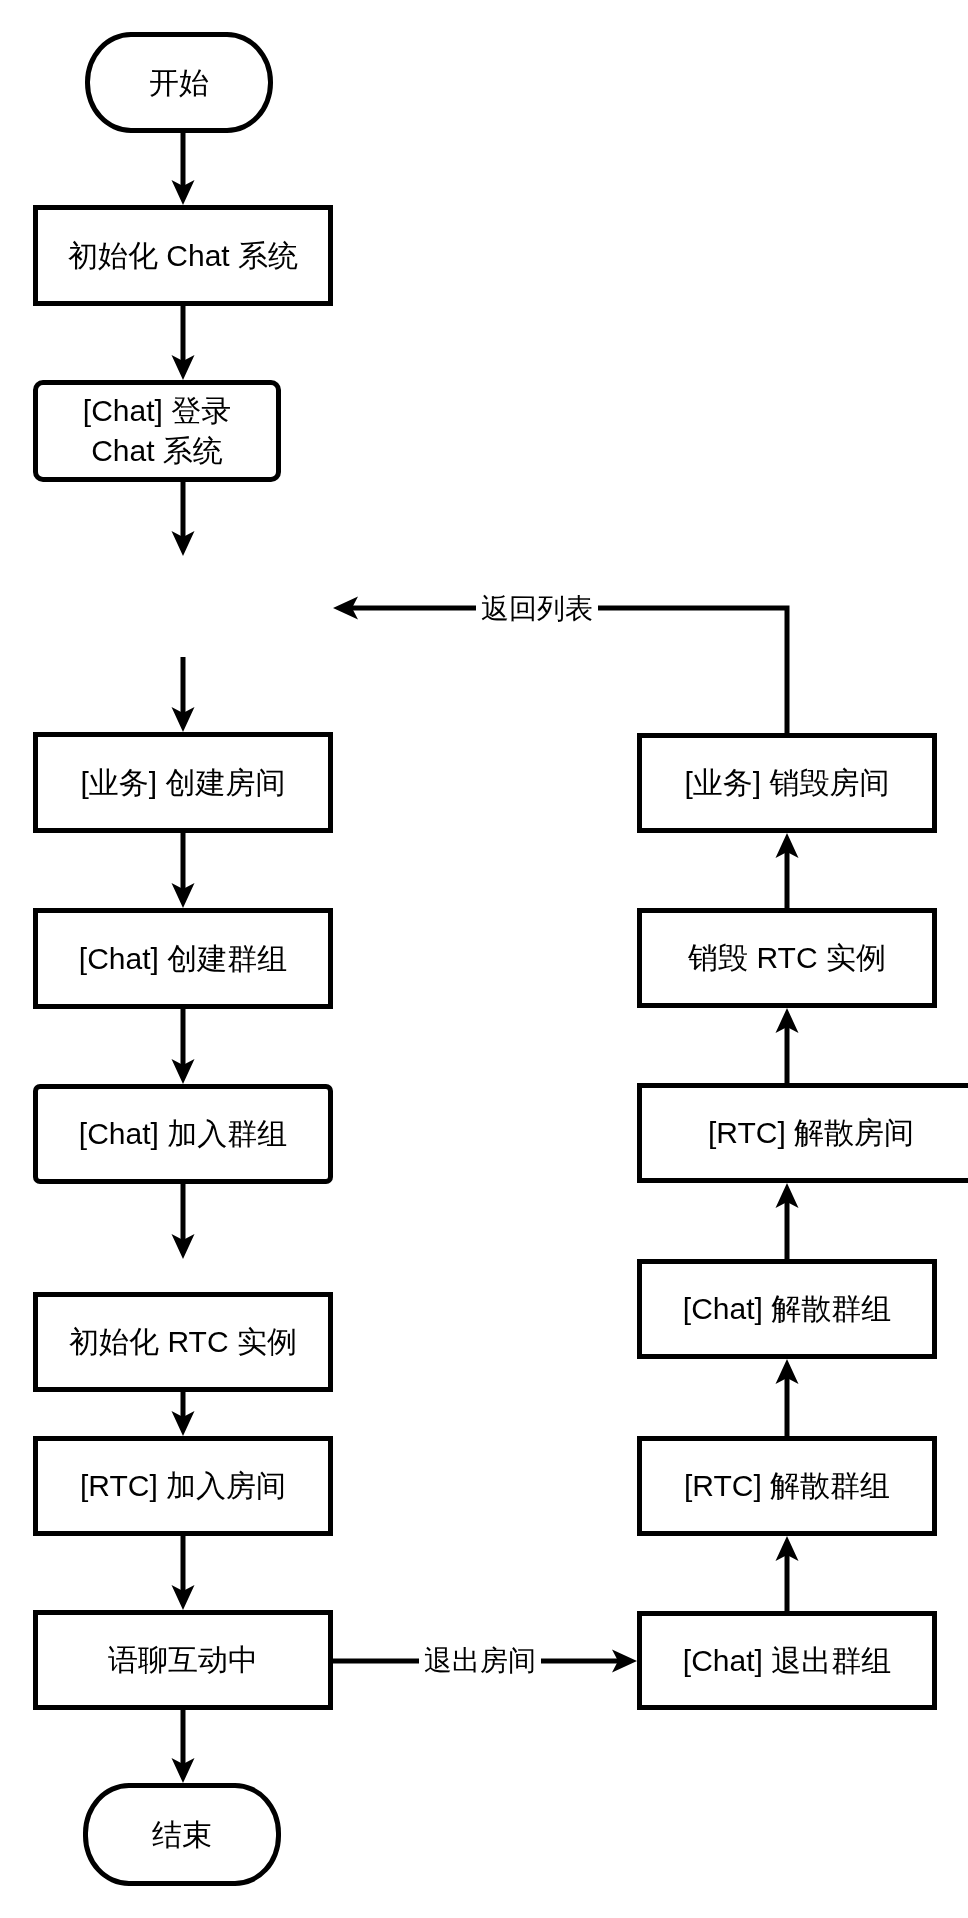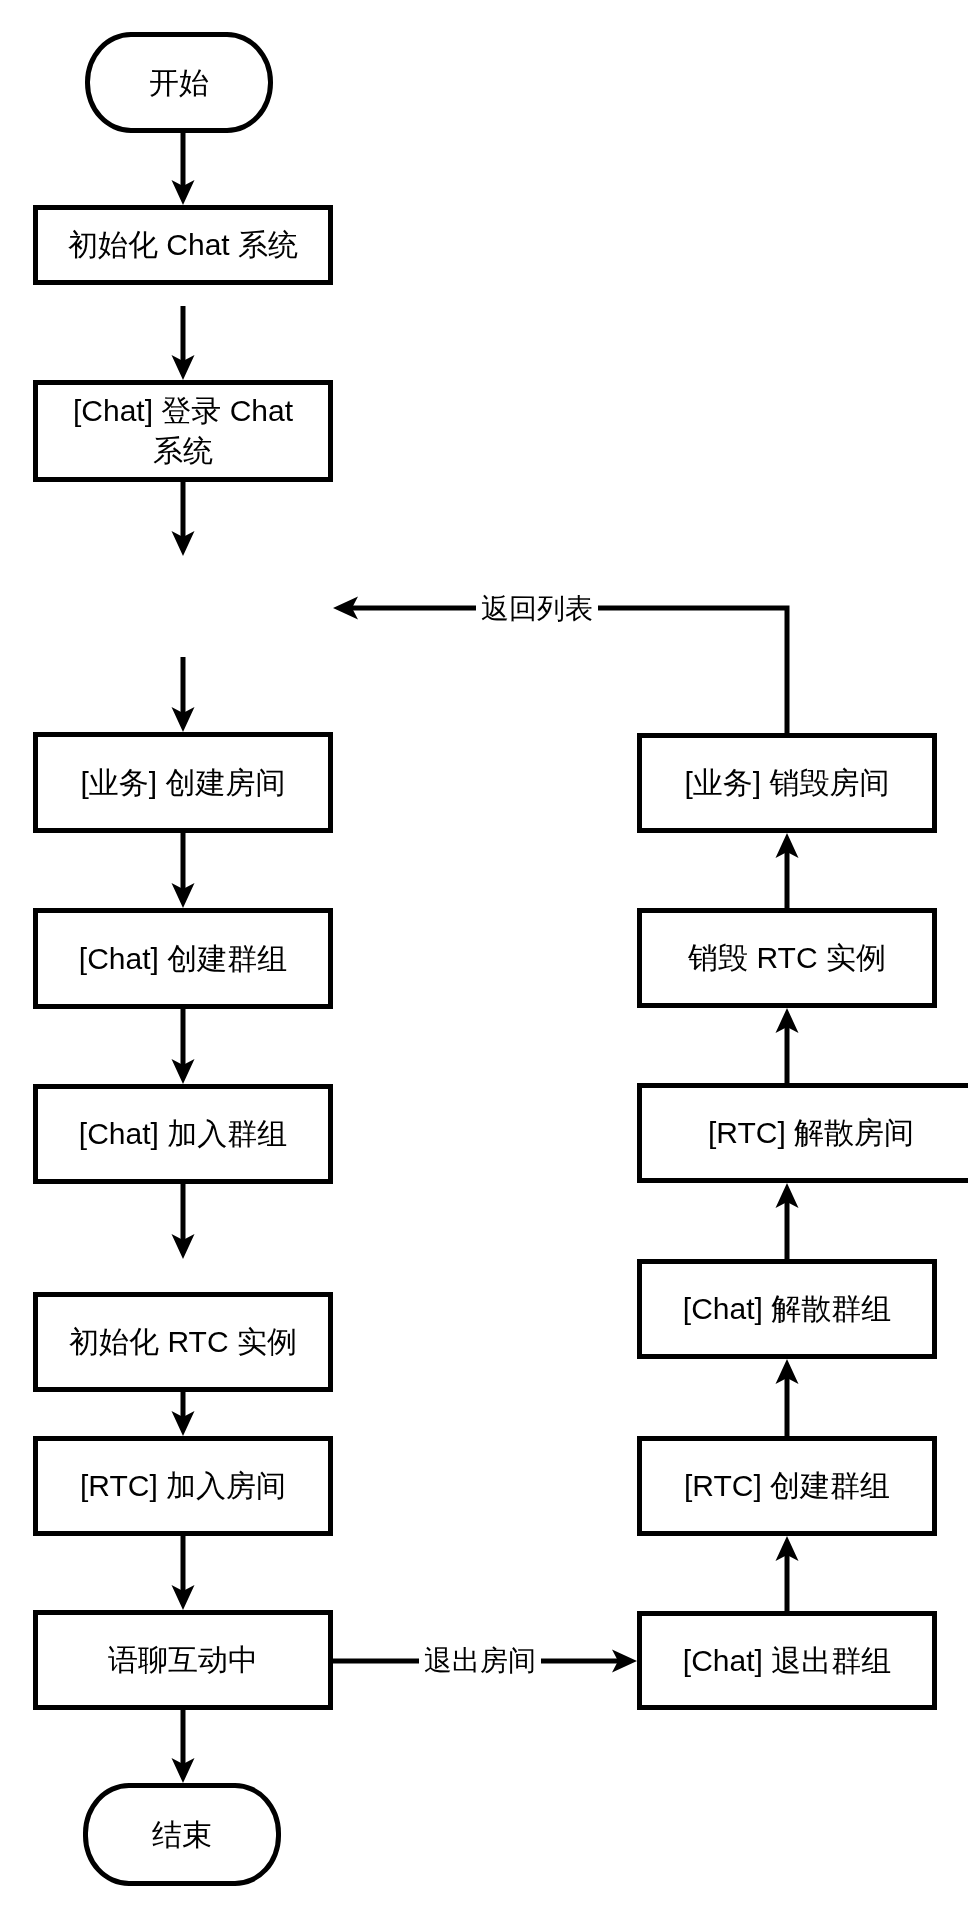--- a/index.html
+++ b/index.html
@@ -16,26 +16,26 @@
     background:#ffffff; display:flex; align-items:center; justify-content:center;
     text-align:center; font-size:30px; line-height:40px; padding:4px 12px;
   }
   .stadium { border-radius:46px / 50px; }
   .edge-label {
     position:absolute; transform:translate(-50%,-50%); background:#ffffff;
     font-size:28px; line-height:34px; padding:0 5px; white-space:nowrap;
   }
   
   #n-start        { left:85px;  top:32px;   width:188px; height:101px; }
-  #n-init-chat    { left:33px;  top:205px;  width:300px; height:80px;text-align:center; }
-  #n-login-chat   { left:33px;  top:380px;  width:300px; height:102px; padding:0 23px; }
+  #n-init-chat    { left:33px;  top:205px;  width:300px; height:101px;text-align:center; }
+  #n-login-chat   { left:33px;  top:380px;  width:248px; height:102px; padding:0 23px;border-radius:10px; }
   #n-get-room     { left:33px;  top:556px;  width:300px; height:101px; }
   #n-create-room  { left:33px;  top:732px;  width:300px; height:101px; }
   #n-create-group { left:33px;  top:908px;  width:300px; height:101px;text-align:center; }
-  #n-join-group   { left:33px;  top:1084px; width:300px; height:100px; }
+  #n-join-group   { left:33px;  top:1084px; width:300px; height:100px;border-radius:7px; }
   #n-init-rtc     { left:33px;  top:1259px; width:300px; height:100px;margin-top:33px; }
   #n-join-room    { left:33px;  top:1436px; width:300px; height:100px; }
   #n-voice        { left:33px;  top:1610px; width:300px; height:100px; }
   #n-end          { left:83px;  top:1783px; width:198px; height:103px; }
   #n-destroy-room { left:637px; top:733px;  width:300px; height:100px; }
   #n-destroy-rtc  { left:637px; top:908px;  width:300px; height:100px; }
   #n-dismiss-room { left:637px; top:1083px; width:348px; height:100px; }
   #n-dismiss-group{ left:637px; top:1259px; width:300px; height:100px; }
   #n-exit-room    { left:637px; top:1436px; width:300px; height:100px; }
   #n-exit-group   { left:637px; top:1611px; width:300px; height:99px;  }
@@ -144,21 +144,21 @@
   <div class="node stadium" id="n-end">结束</div>
 
   <div class="node" id="n-destroy-room">[业务] 销毁房间</div>
 
   <div class="node" id="n-destroy-rtc">销毁 RTC 实例</div>
 
   <div class="node" id="n-dismiss-room">[RTC] 解散房间</div>
 
   <div class="node" id="n-dismiss-group">[Chat] 解散群组</div>
 
-  <div class="node" id="n-exit-room">[RTC] 创建群组</div>
+  <div class="node" id="n-exit-room">[RTC] 解散群组</div>
 
   <div class="node" id="n-exit-group">[Chat] 退出群组</div>
 
   <div class="edge-label" id="l-return">返回列表</div>
 
   <div class="edge-label" id="l-exit">退出房间</div>
 
 </div>
 
 </body></html>

